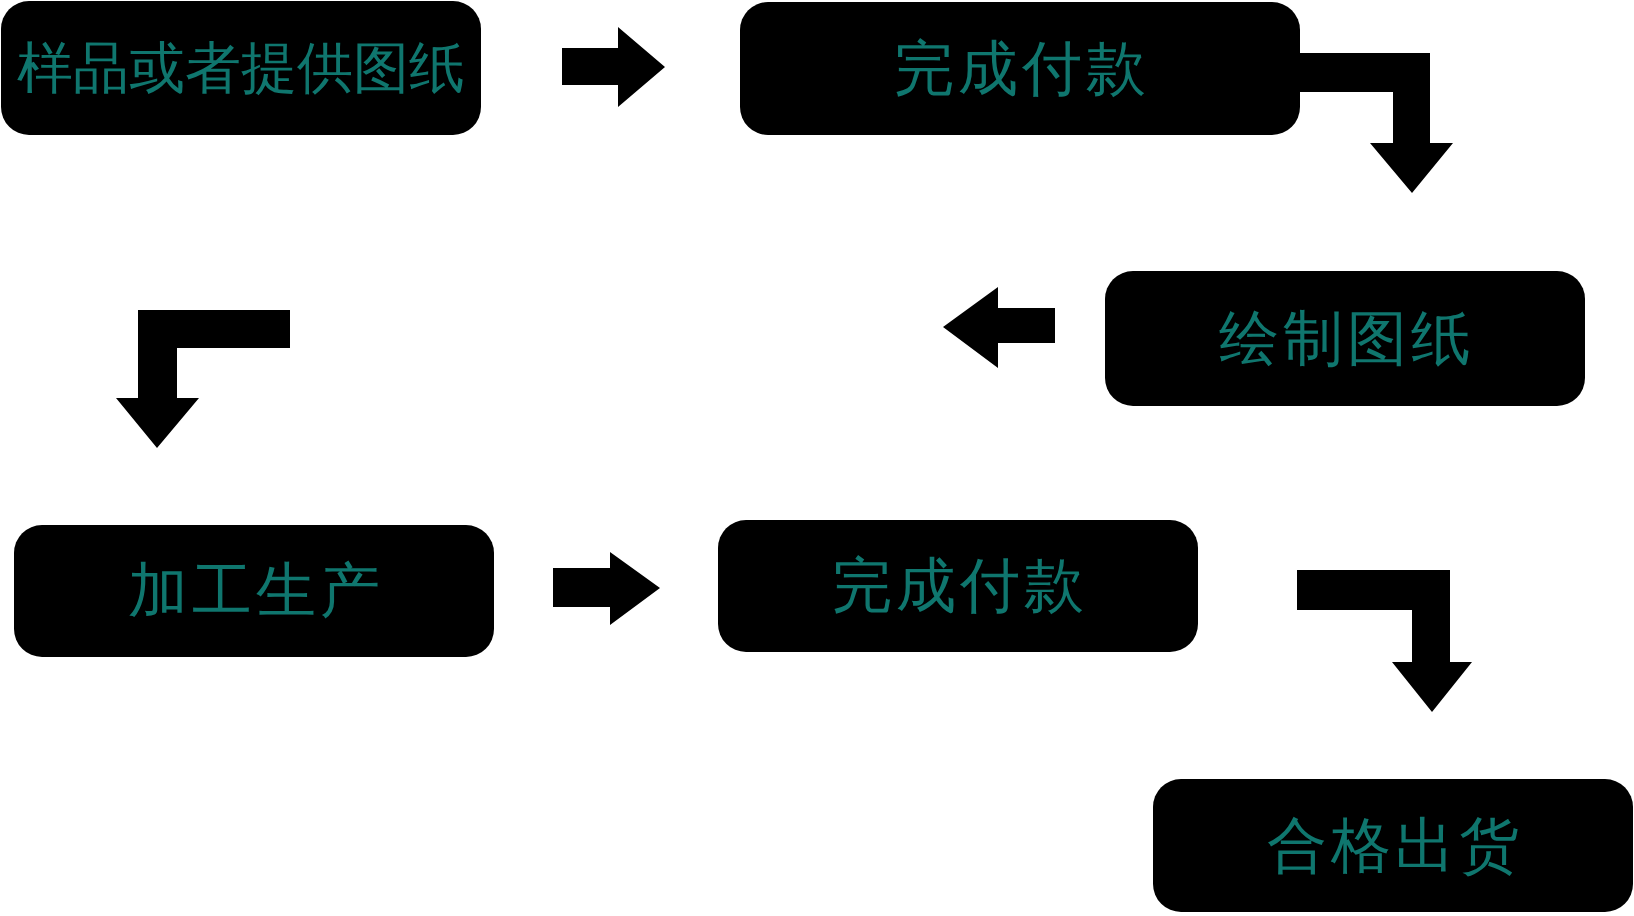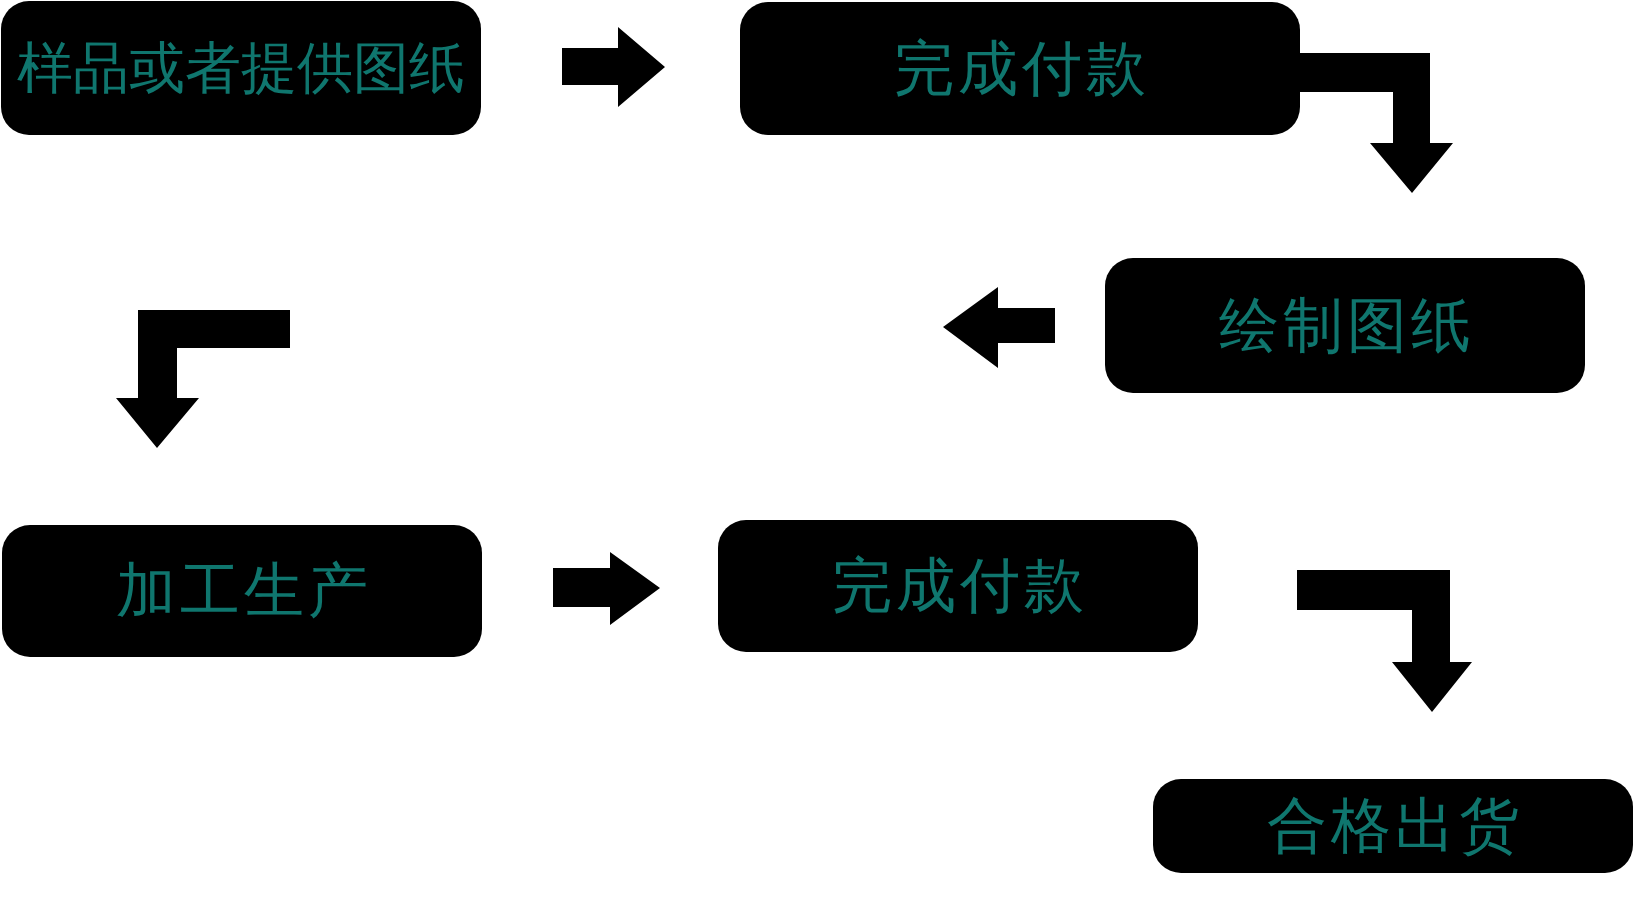--- a/index.html
+++ b/index.html
@@ -42,25 +42,25 @@
     text-indent: 4px; 
   }
   .node--long span {
     font-size: 56px;
     letter-spacing: 0;
     text-indent: 0;
   }
   
   .node-1 { left: 1px;    top: 1px;   width: 480px; height: 134px; }
   .node-2 { left: 740px;  top: 2px;   width: 560px; height: 133px; }
-  .node-3 { left: 1105px; top: 258px; width: 480px; height: 135px; }
+  .node-3 { left: 1105px; top: 271px; width: 480px; height: 135px; }
   .node-4 { left: 407px;  top: 257px; width: 480px; height: 133px; }
-  .node-5 { left: 2px;    top: 525px; width: 480px; height: 132px; }
+  .node-5 { left: 14px;    top: 525px; width: 480px; height: 132px; }
   .node-6 { left: 718px;  top: 520px; width: 480px; height: 132px; }
-  .node-7 { left: 1153px; top: 779px; width: 480px; height: 94px; }
+  .node-7 { left: 1153px; top: 779px; width: 480px; height: 133px; }
   .arrow { fill: #000000; stroke: none; }
 </style>
 </head>
 <body>
 
 <div class="canvas">
 
   <svg class="arrow-layer" viewBox="0 0 1634 916" xmlns="http://www.w3.org/2000/svg">
     <polygon class="arrow" points="562,48 618,48 618,27 665,67 618,107 618,85 562,85"></polygon>
     <polygon class="arrow" points="1280,53 1430,53 1430,143 1453,143 1412,193 1370,143 1393,143 1393,92 1280,92"></polygon>

